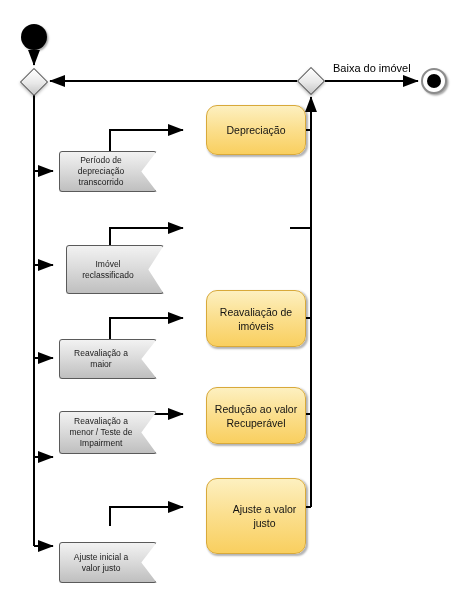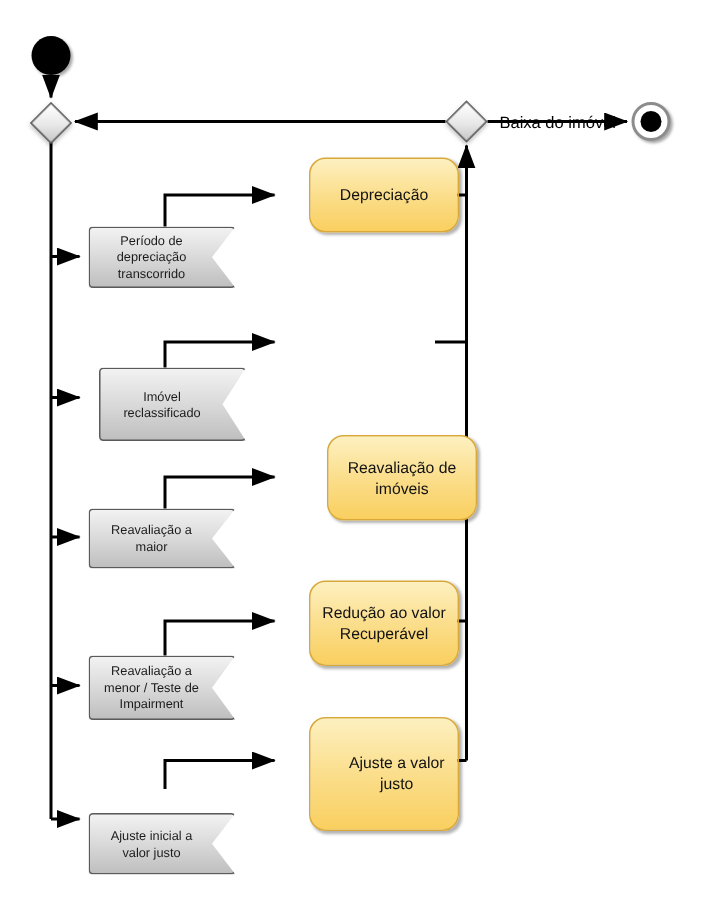--- a/index.html
+++ b/index.html
@@ -137,52 +137,52 @@
       <path d="M325,81 L418,81" marker-end="url(#arrow)"></path>
     </g>
   </svg>
 
   <div class="start-node" style="left:21px;top:24px;width:26px;height:26px;"></div>
 
   <div class="decision-node" style="left:24px;top:72px;width:20px;height:20px;"></div>
 
   <div class="decision-node" style="left:301px;top:71px;width:20px;height:20px;"></div>
 
-  <div class="edge-label" style="left:333px;top:76px;">Baixa do imóvel</div>
+  <div class="edge-label" style="left:333px;top:62px;">Baixa do imóvel</div>
 
   <div class="end-node" style="left:421px;top:68px;width:26px;height:26px;">
     <span class="end-core" style="width:14px;height:14px;"></span>
   </div>
 
   <div class="signal-node" style="left:59px;top:151px;width:98px;height:41px;">
     <span class="signal-label">Período de depreciação transcorrido</span>
   </div>
 
   <div class="signal-node" style="left:66px;top:245px;width:98px;height:49px;">
     <span class="signal-label">Imóvel reclassificado</span>
   </div>
 
   <div class="signal-node" style="left:59px;top:339px;width:98px;height:40px;">
     <span class="signal-label">Reavaliação a maior</span>
   </div>
 
-  <div class="signal-node" style="left:59px;top:437px;width:98px;height:43px;justify-content:center;">
+  <div class="signal-node" style="left:59px;top:411px;width:98px;height:43px;justify-content:center;">
     <span class="signal-label">Reavaliação a menor / Teste de Impairment</span>
   </div>
 
   <div class="signal-node" style="left:59px;top:526px;width:98px;height:41px;margin-top:16px;">
     <span class="signal-label">Ajuste inicial a valor justo</span>
   </div>
 
   <div class="action-node" style="left:190px;top:105px;width:100px;height:50px;">
     <span class="action-label">Depreciação</span>
   </div>
 
 
-  <div class="action-node" style="left:202px;top:290px;width:100px;height:57px;">
+  <div class="action-node" style="left:190px;top:290px;width:100px;height:57px;">
     <span class="action-label">Reavaliação de imóveis</span>
   </div>
 
   <div class="action-node" style="left:190px;top:387px;width:100px;height:57px;">
     <span class="action-label">Redução ao valor Recuperável</span>
   </div>
 
   <div class="action-node" style="left:190px;top:478px;width:100px;height:76px;padding-left:24px;">
     <span class="action-label">Ajuste a valor justo</span>
   </div>

